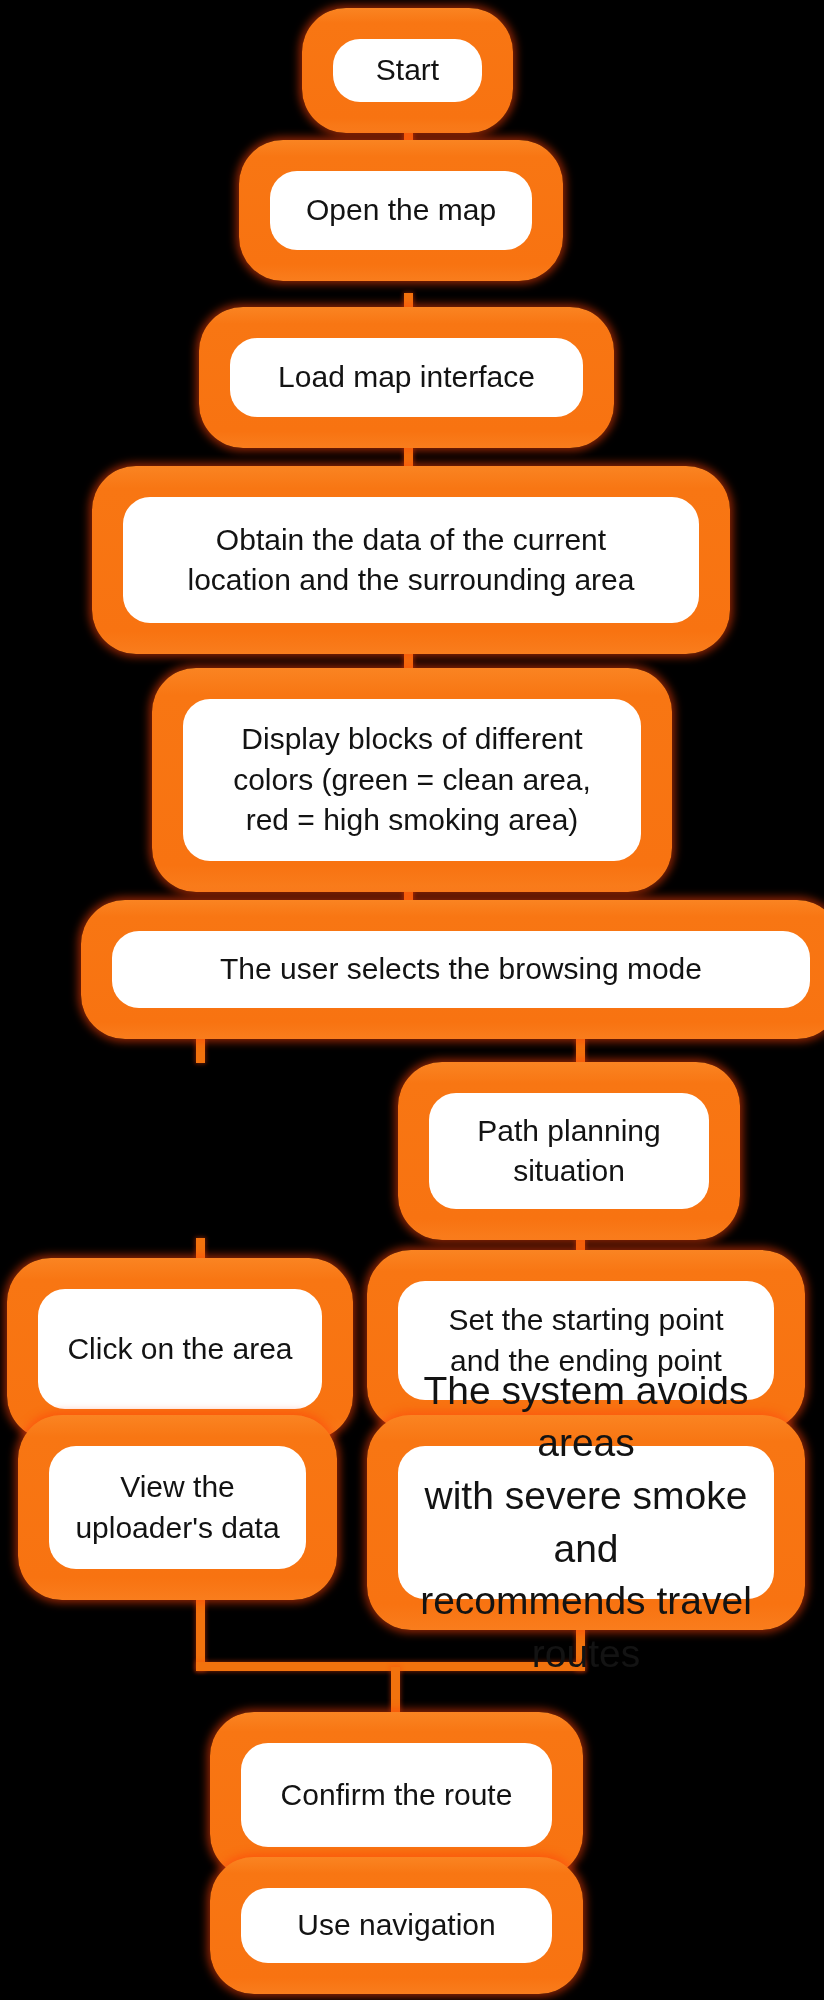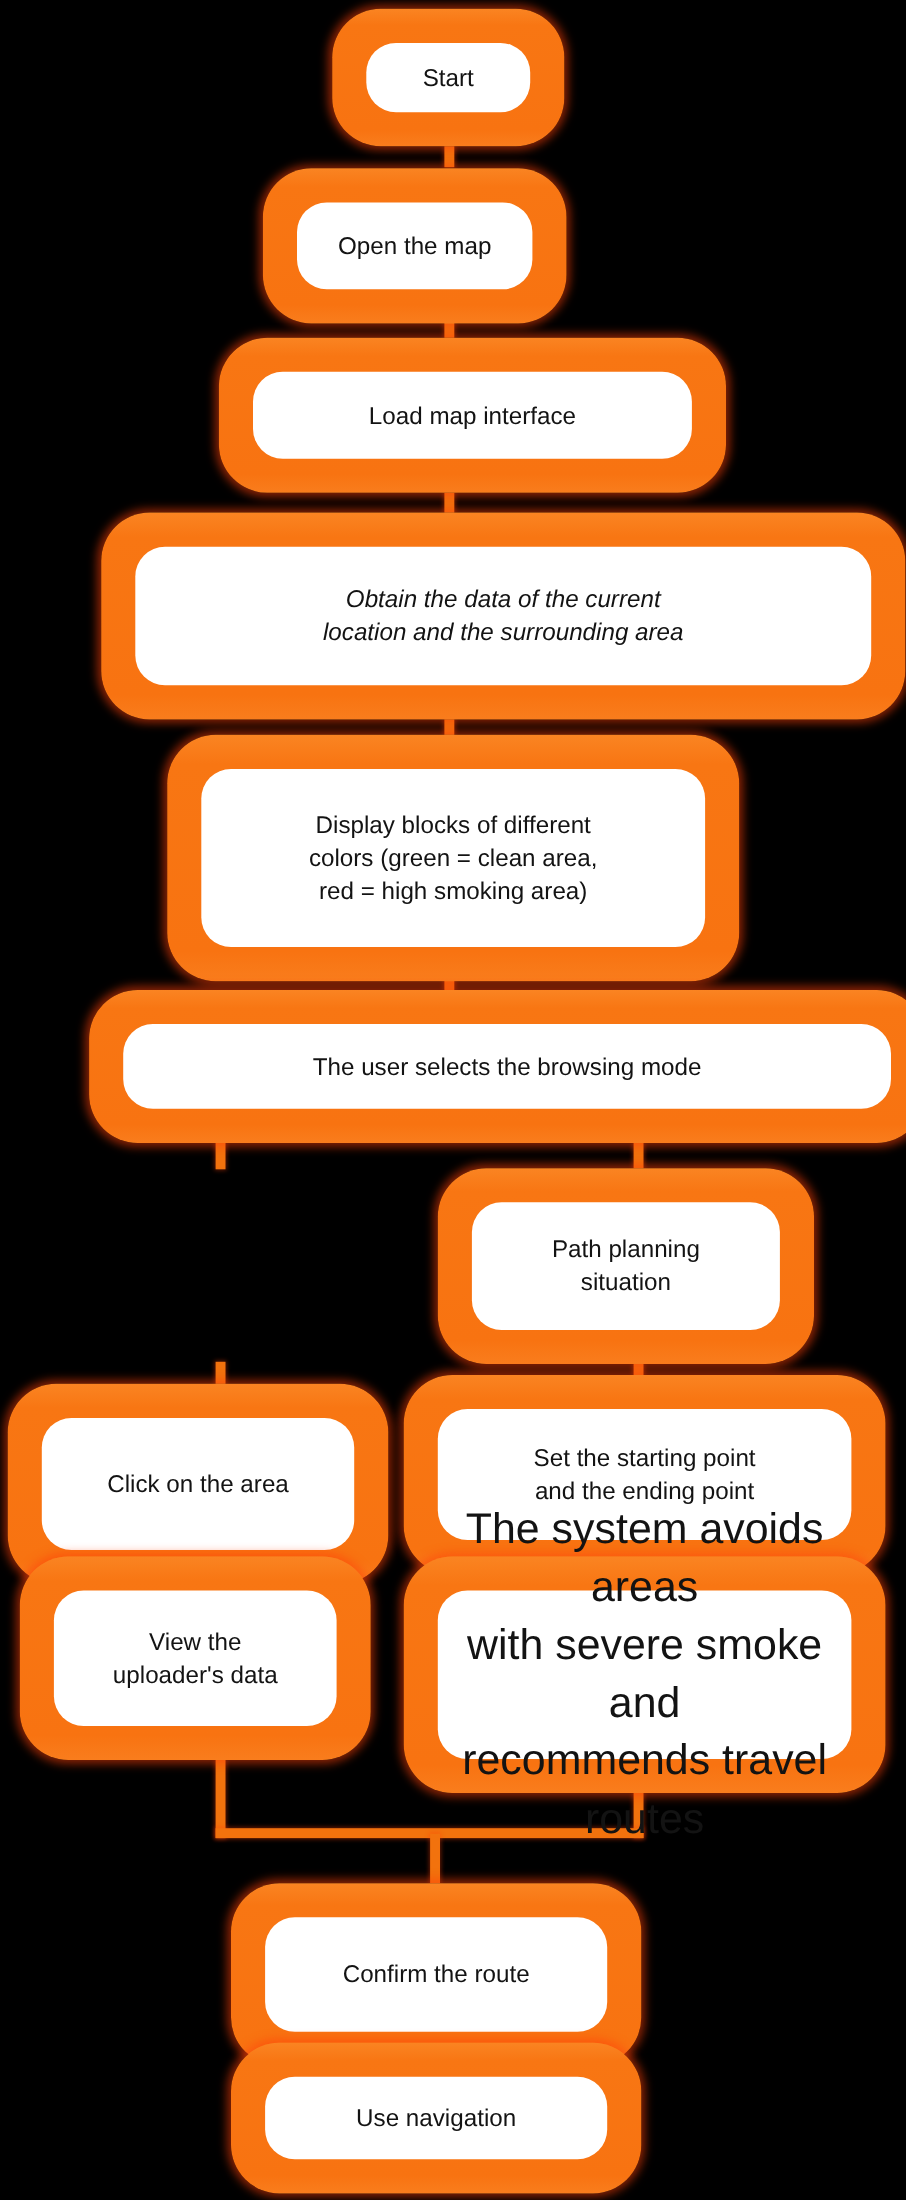--- a/index.html
+++ b/index.html
@@ -9,31 +9,31 @@
   }
   .node{
     position:absolute;border-radius:44px;
     background:linear-gradient(180deg,#fa8422 0%,#f87613 12%,#f87311 88%,#f97d1d 100%);
     box-shadow:0 0 9px 3px rgba(255,64,10,0.55);
   }
   .node .inner{
     position:absolute;top:31px;left:31px;right:31px;bottom:31px;
     background:#ffffff;border-radius:27px;
     display:flex;align-items:center;justify-content:center;
-    text-align:center;color:#131313;font-size:22px;line-height:1.35;
+    text-align:center;color:#131313;font-size:30px;line-height:1.35;
     white-space:pre-line;padding:0 4px;box-sizing:border-box;
   }
   .node.small-text .inner{font-size:39px;}
   .edge{position:absolute;background:#f2720d;box-shadow:0 0 4px 1px rgba(255,64,10,0.4);}
 
   
   .n-start{left:302px;top:8px;width:211px;height:125px;}
-  .n-open{left:239px;top:153px;width:276px;height:141px;}
-  .n-load{left:199px;top:307px;width:415px;height:141px;padding-left:46px;}
-  .n-obtain{left:92px;top:466px;width:731px;height:188px;font-style:italic;}
+  .n-open{left:239px;top:140px;width:324px;height:141px;}
+  .n-load{left:199px;top:307px;width:415px;height:141px;}
+  .n-obtain{left:92px;top:466px;width:638px;height:188px;}
   .n-display{left:152px;top:668px;width:520px;height:224px;}
   .n-select{left:81px;top:900px;width:760px;height:139px;}
   .n-regional{left:15px;top:1063px;width:342px;height:175px;}
   .n-path{left:398px;top:1062px;width:342px;height:178px;}
   .n-click{left:7px;top:1258px;width:346px;height:182px;}
   .n-setpoints{left:367px;top:1250px;width:438px;height:181px;}
   .n-uploader{left:18px;top:1415px;width:319px;height:185px;}
   .n-avoid{left:367px;top:1415px;width:438px;height:215px;}
   .n-confirm{left:210px;top:1712px;width:373px;height:166px;}
   .n-usenav{left:210px;top:1857px;width:373px;height:137px;}

